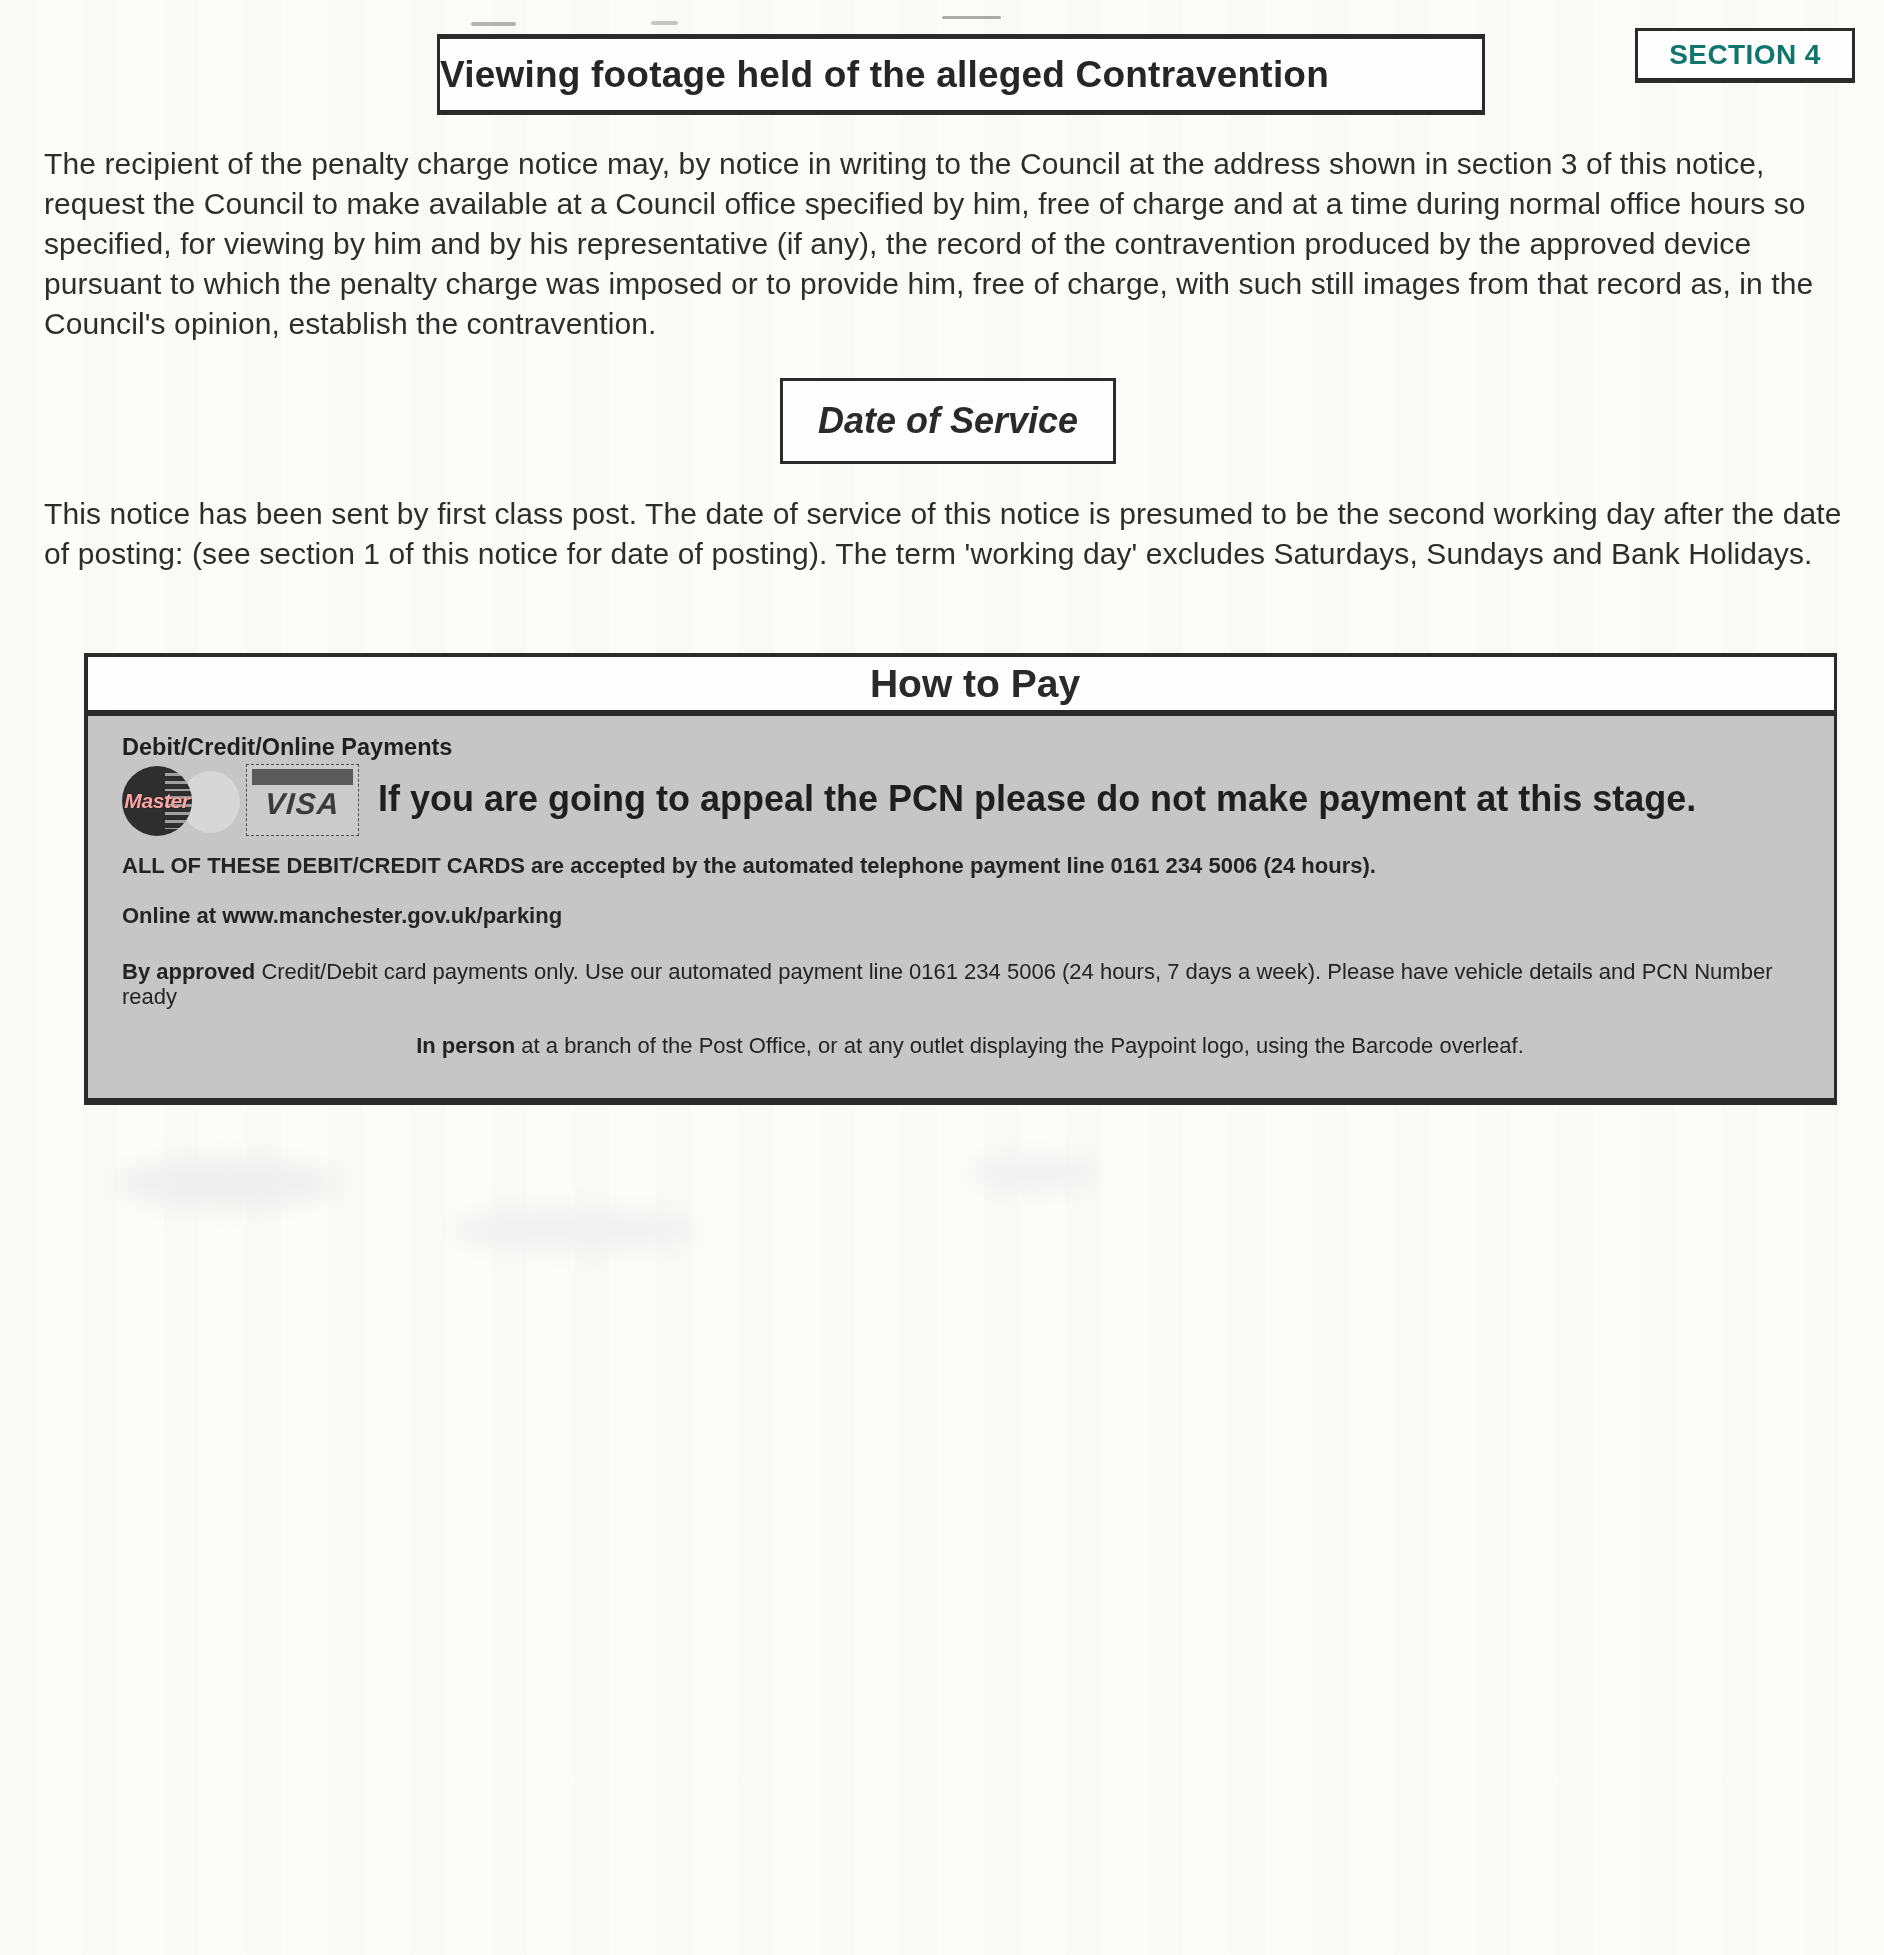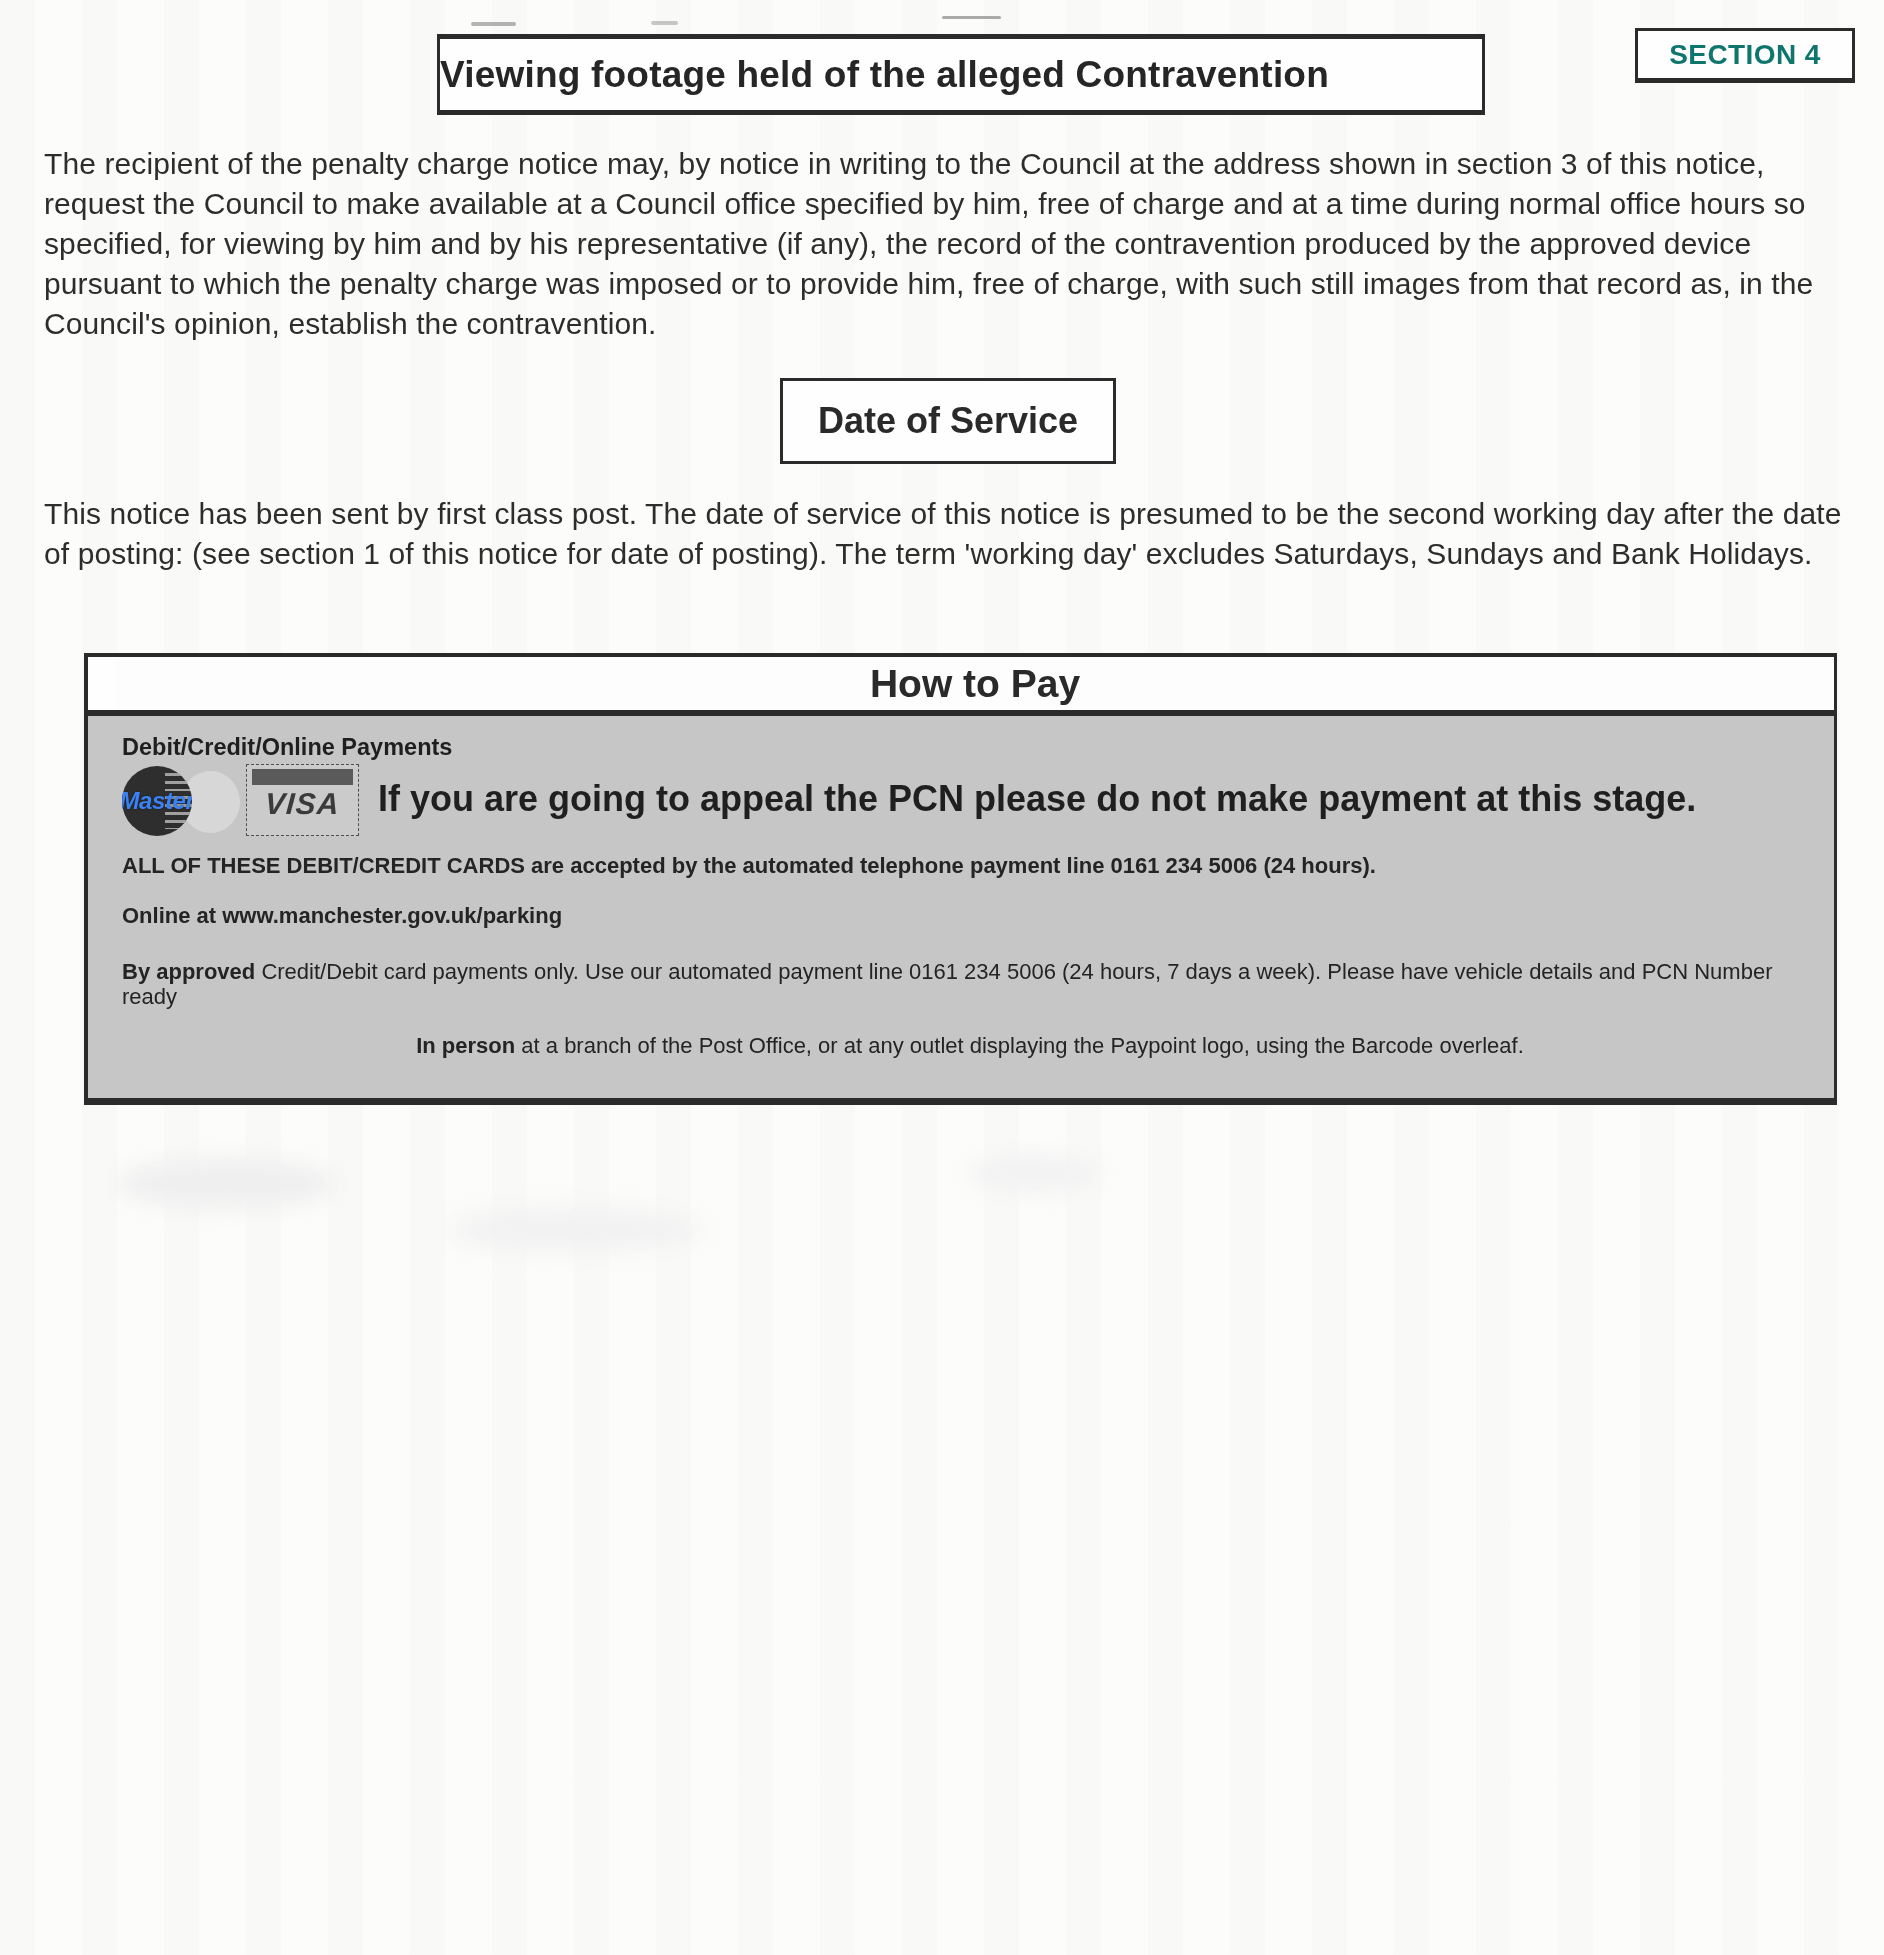--- a/index.html
+++ b/index.html
@@ -46,20 +46,21 @@
     letter-spacing: 0.1px;
   }
   .para-intro { left: 44px; top: 144px; width: 1803px; }
   .para-service { left: 44px; top: 494px; width: 1818px; }
 
   .date-box {
     position: absolute; left: 780px; top: 378px; width: 336px; height: 86px;
     border: 3.9px solid #2b2b2b; background: #fefefe;
     display: flex; align-items: center; justify-content: center;
     box-sizing: border-box;
+    font-style: italic;
   }
   .date-box .t { font-size: 36px; font-weight: bold; color: #2a2a2a; white-space: nowrap; }
 
   
   .pay-panel {
     position: absolute; left: 84px; top: 653px; width: 1753px; height: 452px;
     border: solid #2b2b2b; border-width: 4.7px 3.5px 7px 4.7px;
     box-sizing: border-box;
     display: flex; flex-direction: column;
     background: #fefefe;
@@ -89,21 +90,21 @@
     background: #2e2e2e; border-radius: 50%;
     display: flex; align-items: center; justify-content: center;
     overflow: hidden;
   }
   .mc-disc::after {
     content: ""; position: absolute; right: 0; top: 7px; width: 27px; height: 56px;
     background: repeating-linear-gradient(180deg, rgba(255,255,255,0.55) 0 2.7px, rgba(255,255,255,0) 2.7px 7.8px);
   }
   .mc-disc .t {
     position: relative; z-index: 2;
-    font-size: 24px; font-weight: bold; font-style: italic; color: #3b82f6;
+    font-size: 21px; font-weight: bold; font-style: italic; color: #fca5a5;
     letter-spacing: -0.4px; text-shadow: 0 0 1.6px rgba(0,0,0,0.6);
   }
 
   .visa-logo {
     position: absolute; left: 124px; top: 0; width: 113px; height: 72px;
     border: 1.6px dashed #4e4e4e; background: #cbcbcb;
     box-sizing: border-box; padding: 3.9px 4.7px 0 4.7px;
     display: flex; flex-direction: column; align-items: center;
   }
   .visa-bar { width: 100%; height: 16.4px; background: #5a5a5a; flex: 0 0 auto; }

